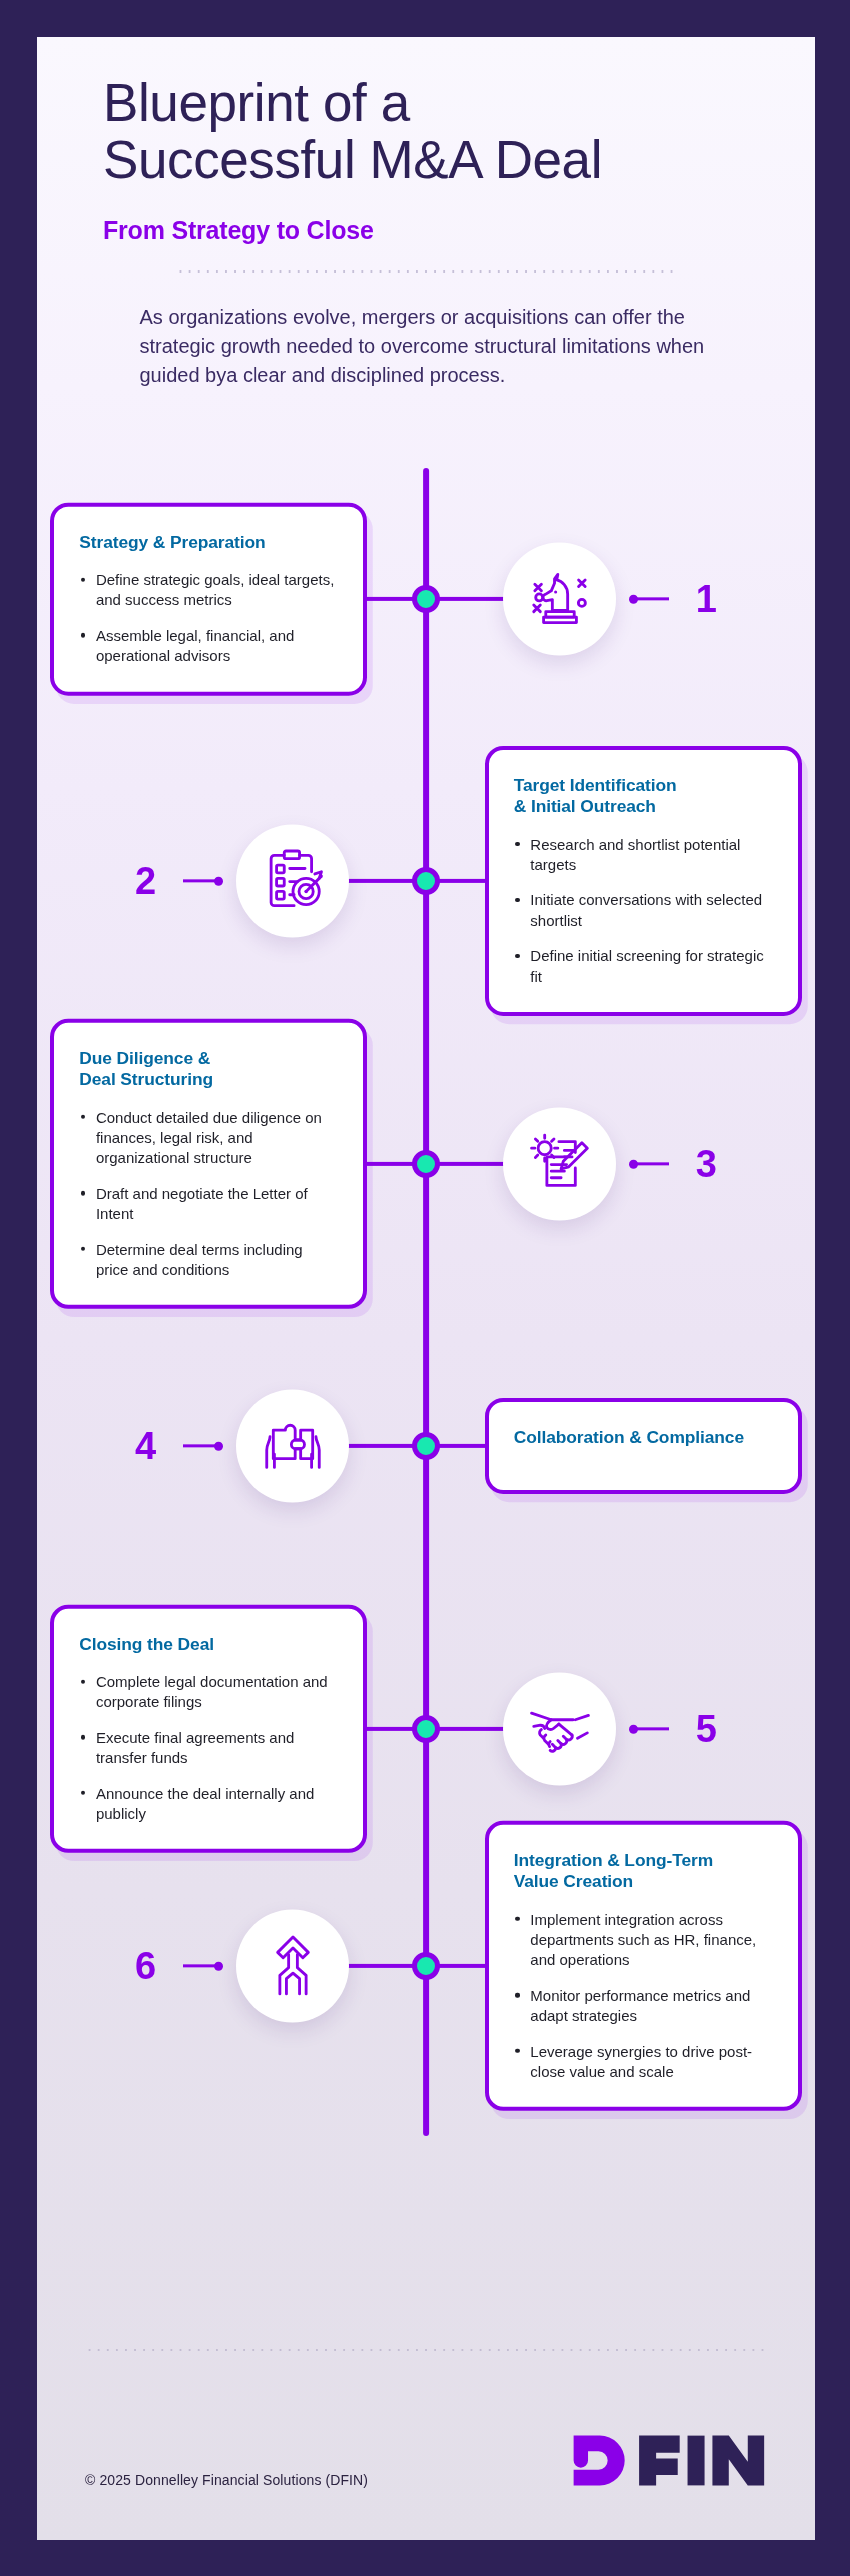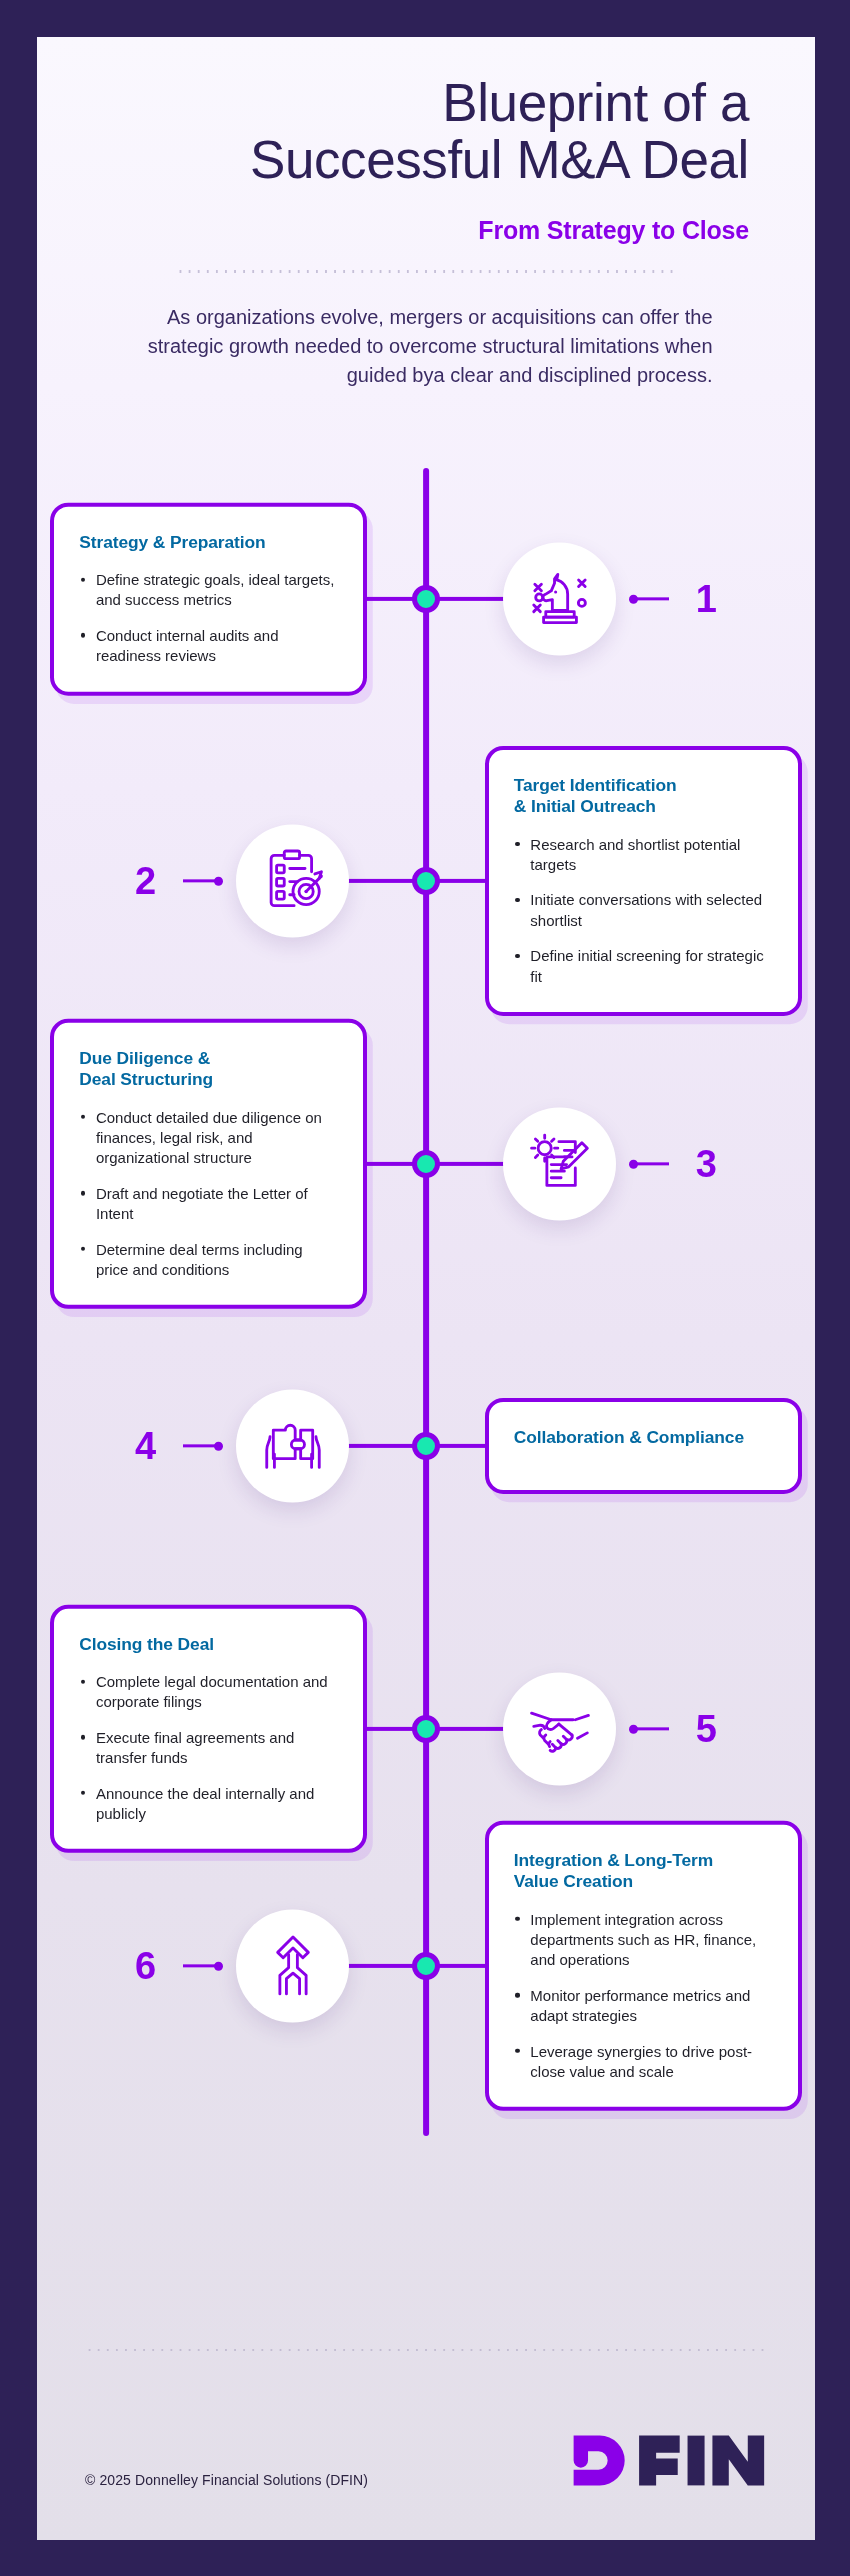--- a/index.html
+++ b/index.html
@@ -20,21 +20,21 @@
   }
   .canvas{
     position:relative;
     width:778px;
     height:2503px;
     background:linear-gradient(180deg,#faf8fe 0%,#f7f2fd 14%,#f2ebfa 30%,#ece4f4 52%,#e7e1ee 74%,#e3dfe9 100%);
     overflow:hidden;
   }
 
   
-  .header{ padding:38px 66px 0 66px; text-align:right; }
+  .header{ padding:38px 66px 0 66px; text-align:left; }
   .title{
     font-size:53px;
     line-height:1.07;
     font-weight:400;
     color:#2e2157;
     letter-spacing:-0.4px;
     margin:0;
     font-family:"Liberation Sans", sans-serif;
   }
   .title .line{display:block;}
@@ -255,21 +255,21 @@
       <div id="rows">
           <div class="row" style="top: 15px;">
       <div class="conn to-card-left"></div>
       <div class="conn to-icon-right"></div>
       <div class="node"></div>
 
       <div class="card left">
         <h3><span>Strategy &amp; Preparation</span></h3>
         <ul>
                 <li>Define strategic goals, ideal targets, and success metrics</li>
-                <li>Conduct internal audits and readiness reviews</li>
+                <li>Assemble legal, financial, and operational advisors</li>
               </ul>
       </div>
 
       <div class="bubble right">
     <svg viewBox="0 0 64 64" fill="none" stroke="#8a00e8" stroke-width="2.6" stroke-linecap="round" stroke-linejoin="round">
       <path d="M27 18 L24 25 l-5 3 a3 3 0 0 0 1 6 l5-1 0 10 h14 V28 c0-7-5-12-10-13 l1-5 -3 4 z"></path>
       <path d="M19 44 h26 v5 H19 z"></path>
       <path d="M17 49 h30 v5 H17 z"></path>
       <circle cx="28" cy="26" r="1.4" fill="#8a00e8" stroke="none"></circle>
       <path d="M9 19 l6 6 M15 19 l-6 6"></path>

